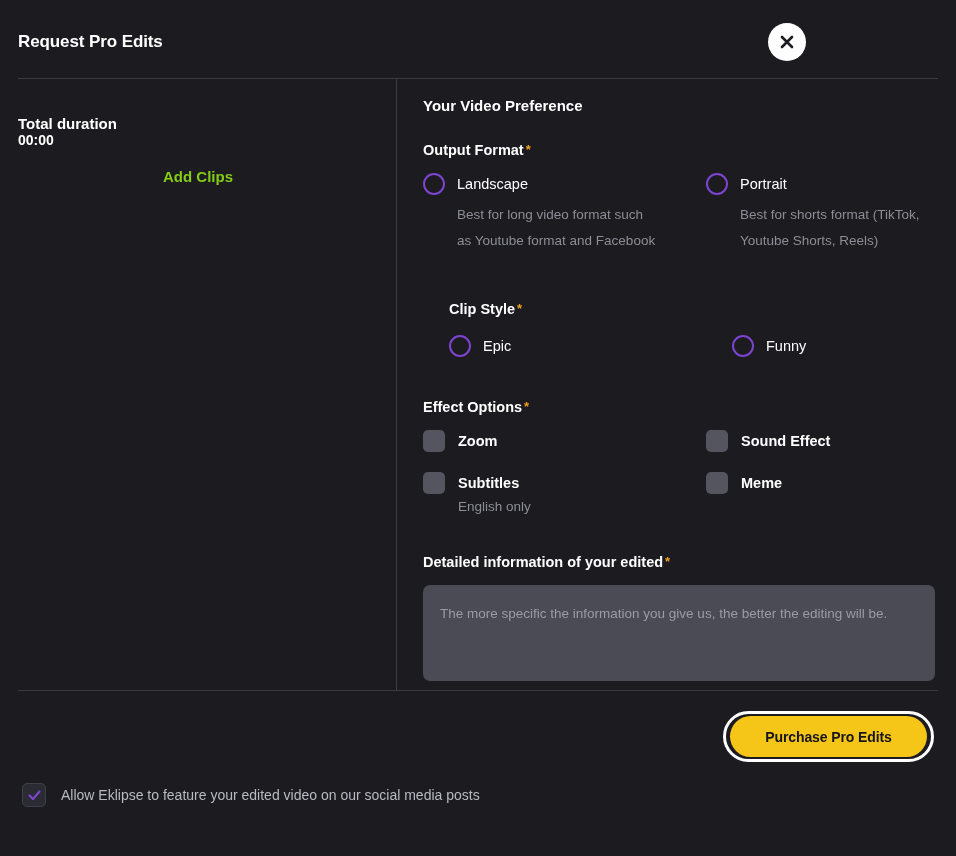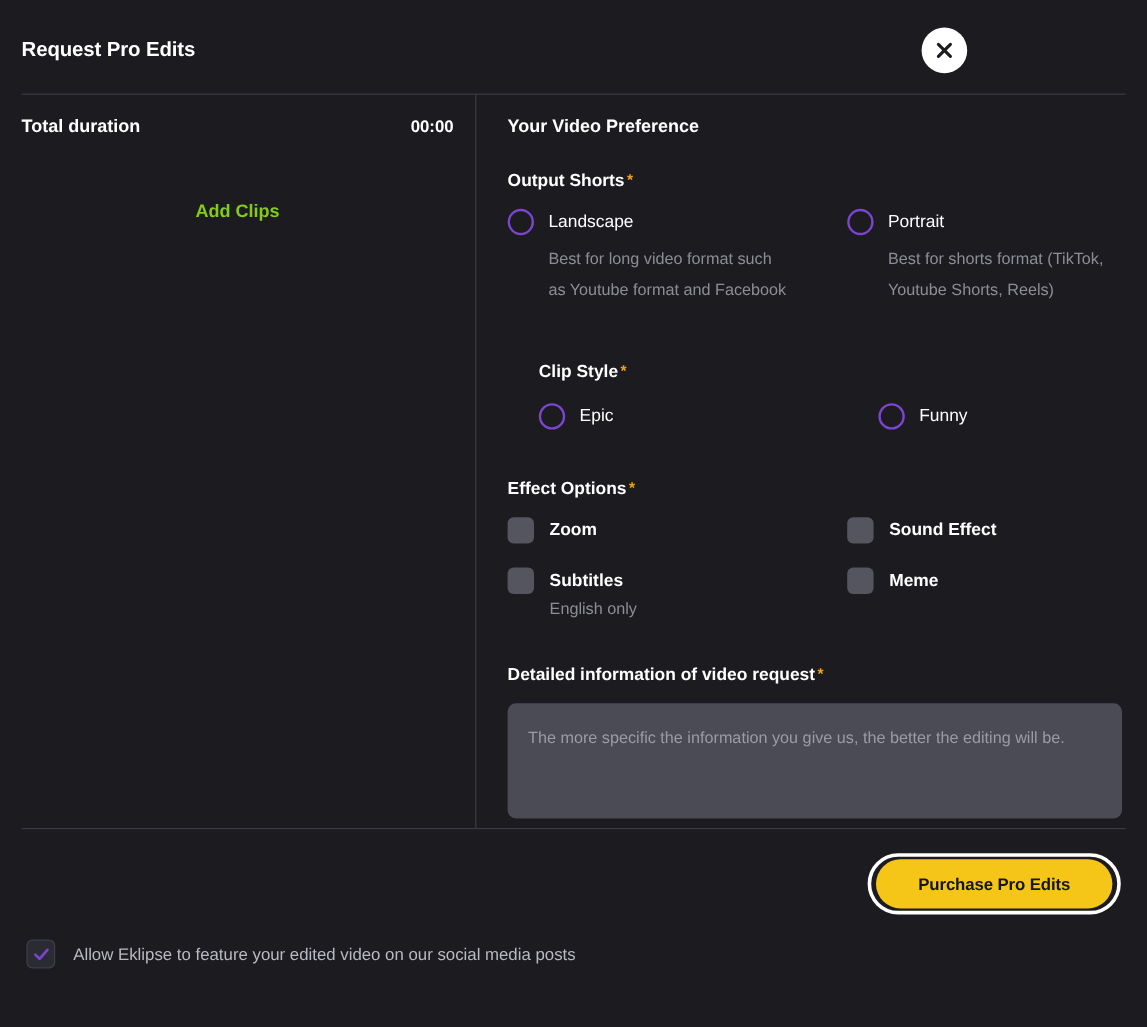--- a/index.html
+++ b/index.html
@@ -76,25 +76,26 @@
   .left-col {
     position: absolute;
     left: 0;
     top: 78px;
     width: 396px;
     height: 612px;
   }
   .duration-row {
     position: absolute;
     left: 18px;
-    top: 19px;
+    top: 37px;
     width: 360px;
     display: flex;
     justify-content: space-between;
     align-items: baseline;
+    flex-direction: column;
   }
   .duration-label {
     font-size: 15px;
     font-weight: bold;
     color: #ffffff;
   }
   .duration-value {
     font-size: 14px;
     font-weight: bold;
     color: #ffffff;
@@ -350,21 +351,21 @@
     </div>
     <div class="add-clips">Add Clips</div>
   </div>
 
   <div class="right-col">
     <div class="pref-title">Your Video Preference</div>
   </div>
 
   <div class="section" id="sec-output">
     <div class="section-label">
-      <span>Output Shorts</span><span class="req-star">*</span>
+      <span>Output Format</span><span class="req-star">*</span>
     </div>
     <div class="opt-grid">
       <div class="opt-col">
         <div class="opt-head">
           <span class="radio"></span>
           <span class="opt-name">Landscape</span>
         </div>
         <div class="opt-desc">Best for long video format such as Youtube format and Facebook</div>
       </div>
       <div class="opt-col second">
@@ -425,21 +426,21 @@
         <div class="fx-head">
           <span class="checkbox"></span>
           <span class="fx-name">Meme</span>
         </div>
       </div>
     </div>
   </div>
 
   <div class="section" id="sec-detail">
     <div class="section-label">
-      <span>Detailed information of video request</span><span class="req-star">*</span>
+      <span>Detailed information of your edited</span><span class="req-star">*</span>
     </div>
     <div style="position:relative;width:608px;">
       <textarea class="detail-box" placeholder="The more specific the information you give us, the better the editing will be." style=""></textarea>
       <span class="resize-grip">
         <svg width="12" height="12" viewBox="0 0 12 12">
           <path d="M11 5 L5 11 M11 9 L9 11" stroke="#9b9ba5" stroke-width="1" stroke-linecap="round"></path>
         </svg>
       </span>
     </div>
   </div>

